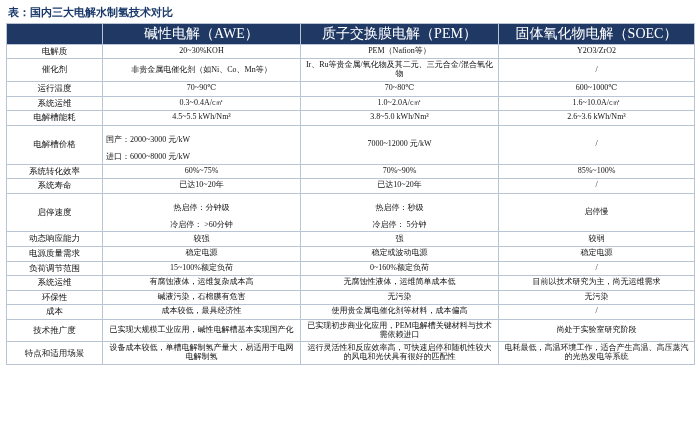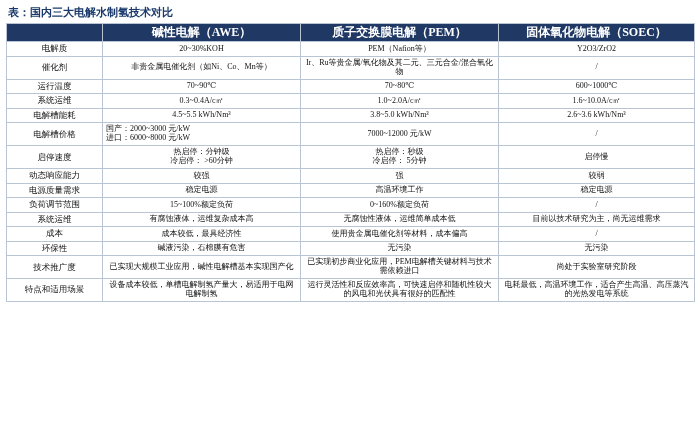--- a/index.html
+++ b/index.html
@@ -44,22 +44,22 @@
   table.matrix th, table.matrix td {
     border: 1px solid #b9c4d4;
     padding: 2px 3px;
     vertical-align: middle;
     text-align: center;
     word-break: break-all;
   }
   thead th {
     background: #1f3864;
     color: #ffffff;
-    font-weight: bold;
-    font-size: 12px;
+    font-weight: normal;
+    font-size: 14px;
     padding: 4px 3px;
     border: 1px solid #1f3864;
     font-family: "Liberation Serif", "DejaVu Serif", serif;
     margin-left: 31px;
   }
   thead th.corner {
     background: #1f3864;
   }
   td.rowhead {
     font-weight: normal;
@@ -68,20 +68,21 @@
     font-size: 8.5px;
   }
   td.cell {
     text-align: center;
   }
   td.cell.left {
     text-align: left;
   }
   .multiline span {
     display: block;
+    margin-top: 8px;
   }
 </style>
 </head>
 <body>
 
 <div class="page">
   <div class="caption">表：国内三大电解水制氢技术对比</div>
 
   <table class="matrix">
     <colgroup>
@@ -129,20 +130,32 @@
         <td class="cell">3.8~5.0 kWh/Nm³</td>
         <td class="cell">2.6~3.6 kWh/Nm³</td>
       </tr>
       <tr>
         <td class="rowhead">电解槽价格</td>
         <td class="cell left multiline">
             <span>国产：2000~3000 元/kW</span>
             <span>进口：6000~8000 元/kW</span>
           </td>
         <td class="cell">7000~12000 元/kW</td>
+        <td class="cell">/</td>
+      </tr>
+      <tr>
+        <td class="rowhead">系统转化效率</td>
+        <td class="cell">60%~75%</td>
+        <td class="cell">70%~90%</td>
+        <td class="cell">85%~100%</td>
+      </tr>
+      <tr>
+        <td class="rowhead">系统寿命</td>
+        <td class="cell">已达10~20年</td>
+        <td class="cell">已达10~20年</td>
         <td class="cell">/</td>
       </tr>
       <tr>
         <td class="rowhead">启停速度</td>
         <td class="cell multiline">
             <span>热启停：分钟级</span>
             <span>冷启停： &gt;60分钟</span>
           </td>
         <td class="cell multiline">
             <span>热启停：秒级</span>
@@ -152,48 +165,48 @@
       </tr>
       <tr>
         <td class="rowhead">动态响应能力</td>
         <td class="cell">较强</td>
         <td class="cell">强</td>
         <td class="cell">较弱</td>
       </tr>
       <tr>
         <td class="rowhead">电源质量需求</td>
         <td class="cell">稳定电源</td>
-        <td class="cell">高温环境工作</td>
+        <td class="cell">稳定或波动电源</td>
         <td class="cell">稳定电源</td>
       </tr>
       <tr>
         <td class="rowhead">负荷调节范围</td>
         <td class="cell">15~100%额定负荷</td>
         <td class="cell">0~160%额定负荷</td>
         <td class="cell">/</td>
       </tr>
       <tr>
         <td class="rowhead">系统运维</td>
         <td class="cell">有腐蚀液体，运维复杂成本高</td>
         <td class="cell">无腐蚀性液体，运维简单成本低</td>
         <td class="cell">目前以技术研究为主，尚无运维需求</td>
       </tr>
       <tr>
-        <td class="rowhead">成本</td>
-        <td class="cell">成本较低，最具经济性</td>
-        <td class="cell">使用贵金属电催化剂等材料，成本偏高</td>
-        <td class="cell">/</td>
-      </tr>
-      <tr>
         <td class="rowhead">环保性</td>
         <td class="cell">碱液污染，石棉膜有危害</td>
         <td class="cell">无污染</td>
         <td class="cell">无污染</td>
       </tr>
       <tr>
+        <td class="rowhead">成本</td>
+        <td class="cell">成本较低，最具经济性</td>
+        <td class="cell">使用贵金属电催化剂等材料，成本偏高</td>
+        <td class="cell">/</td>
+      </tr>
+      <tr>
         <td class="rowhead">技术推广度</td>
         <td class="cell">已实现大规模工业应用，碱性电解槽基本实现国产化</td>
         <td class="cell">已实现初步商业化应用，PEM电解槽关键材料与技术需依赖进口</td>
         <td class="cell">尚处于实验室研究阶段</td>
       </tr>
       <tr>
         <td class="rowhead">特点和适用场景</td>
         <td class="cell">设备成本较低，单槽电解制氢产量大，易适用于电网电解制氢</td>
         <td class="cell">运行灵活性和反应效率高，可快速启停和随机性较大的风电和光伏具有很好的匹配性</td>
         <td class="cell">电耗最低，高温环境工作，适合产生高温、高压蒸汽的光热发电等系统</td>

